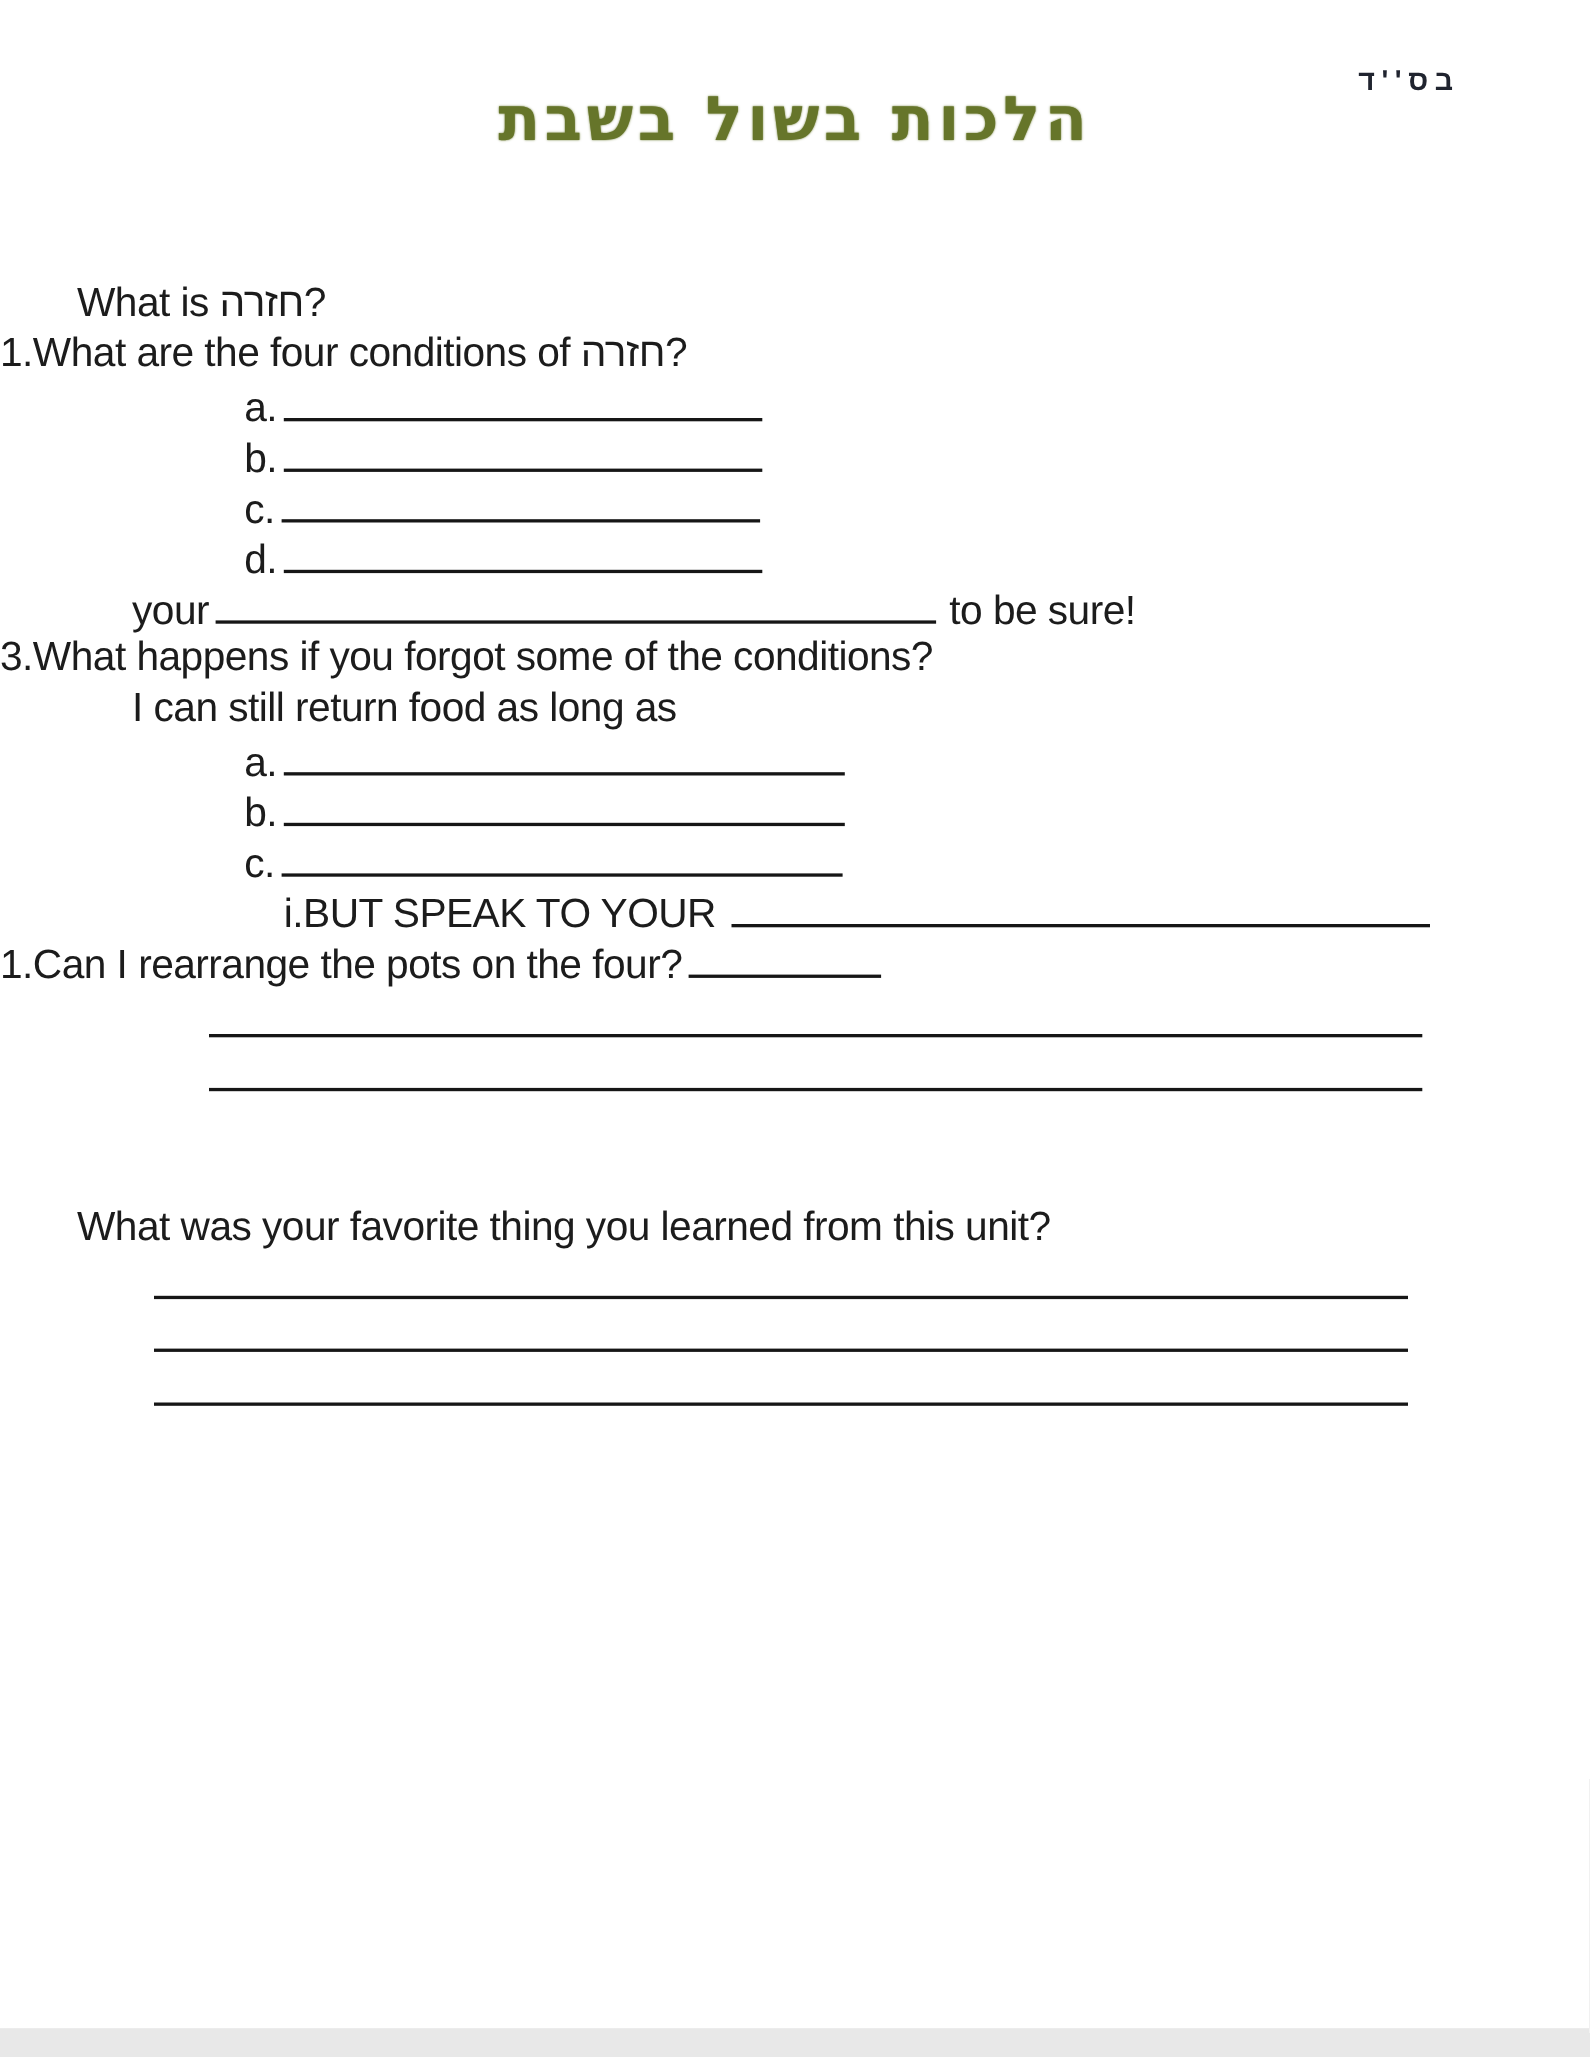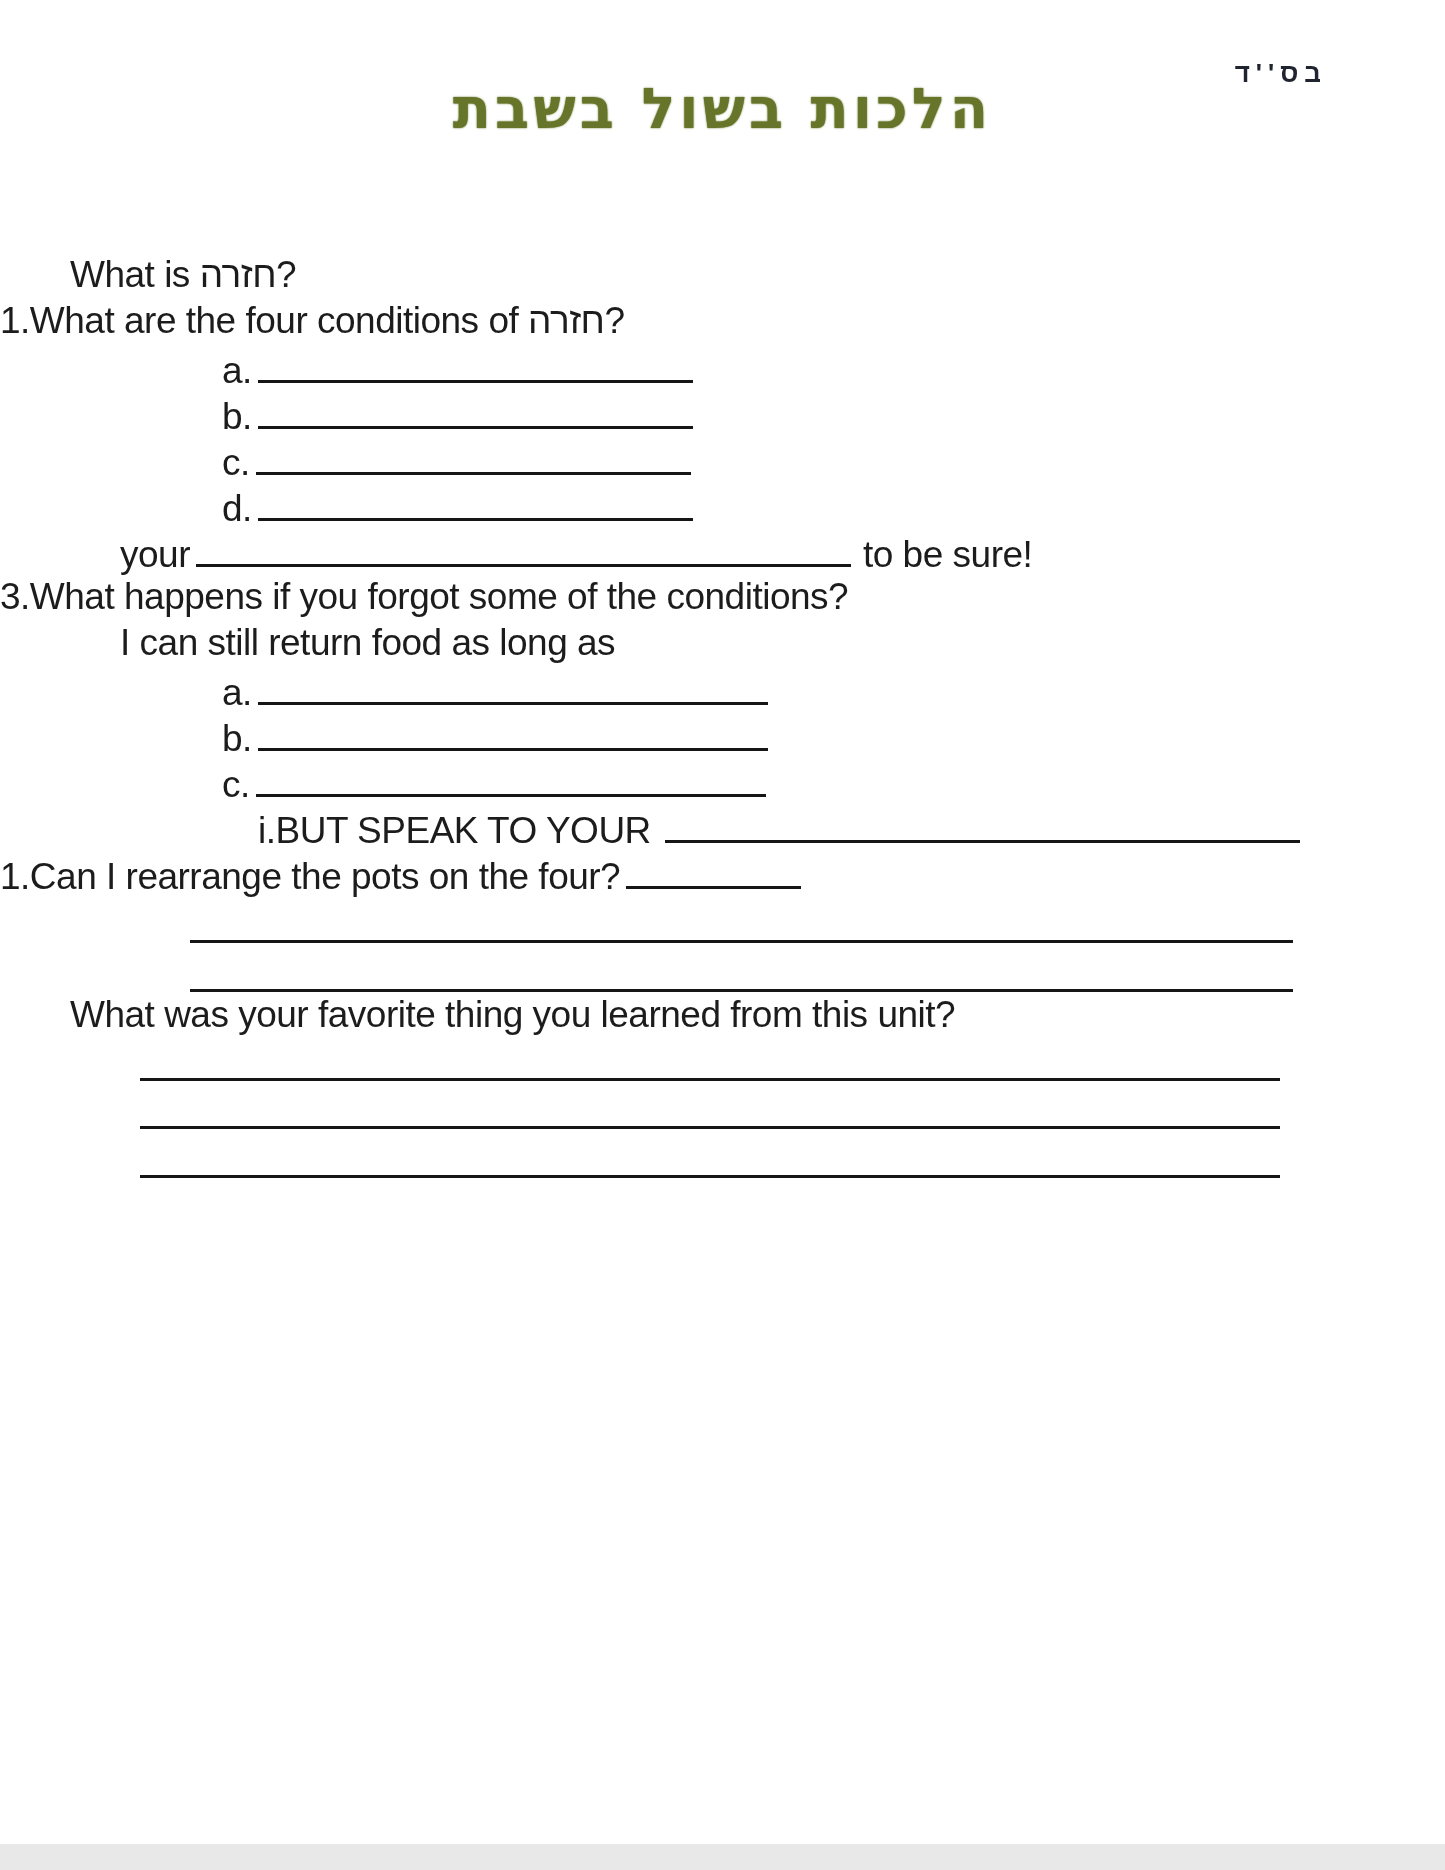--- a/index.html
+++ b/index.html
@@ -62,21 +62,21 @@
   .w-speak { width:635px; margin-left:14px; }
   .w-rearr { width:175px; }
   .w-serve { width:230px; }
   .full-line {
     border-bottom:3px solid #161616;
     margin-left:190px;
     width:1103px;
   }
   .fl-1 { height:44px; }
   .fl-2 { height:46px; }
-  .closing-q { }
+  .closing-q { margin-top:100px; }
   .bottom-line {
     border-bottom:3px solid #161616;
     margin-left:140px;
     width:1140px;
   }
   .bl-1 { height:40px; }
   .bl-2 { height:45px; }
   .bl-3 { height:46px; }
 </style>
 </head>

